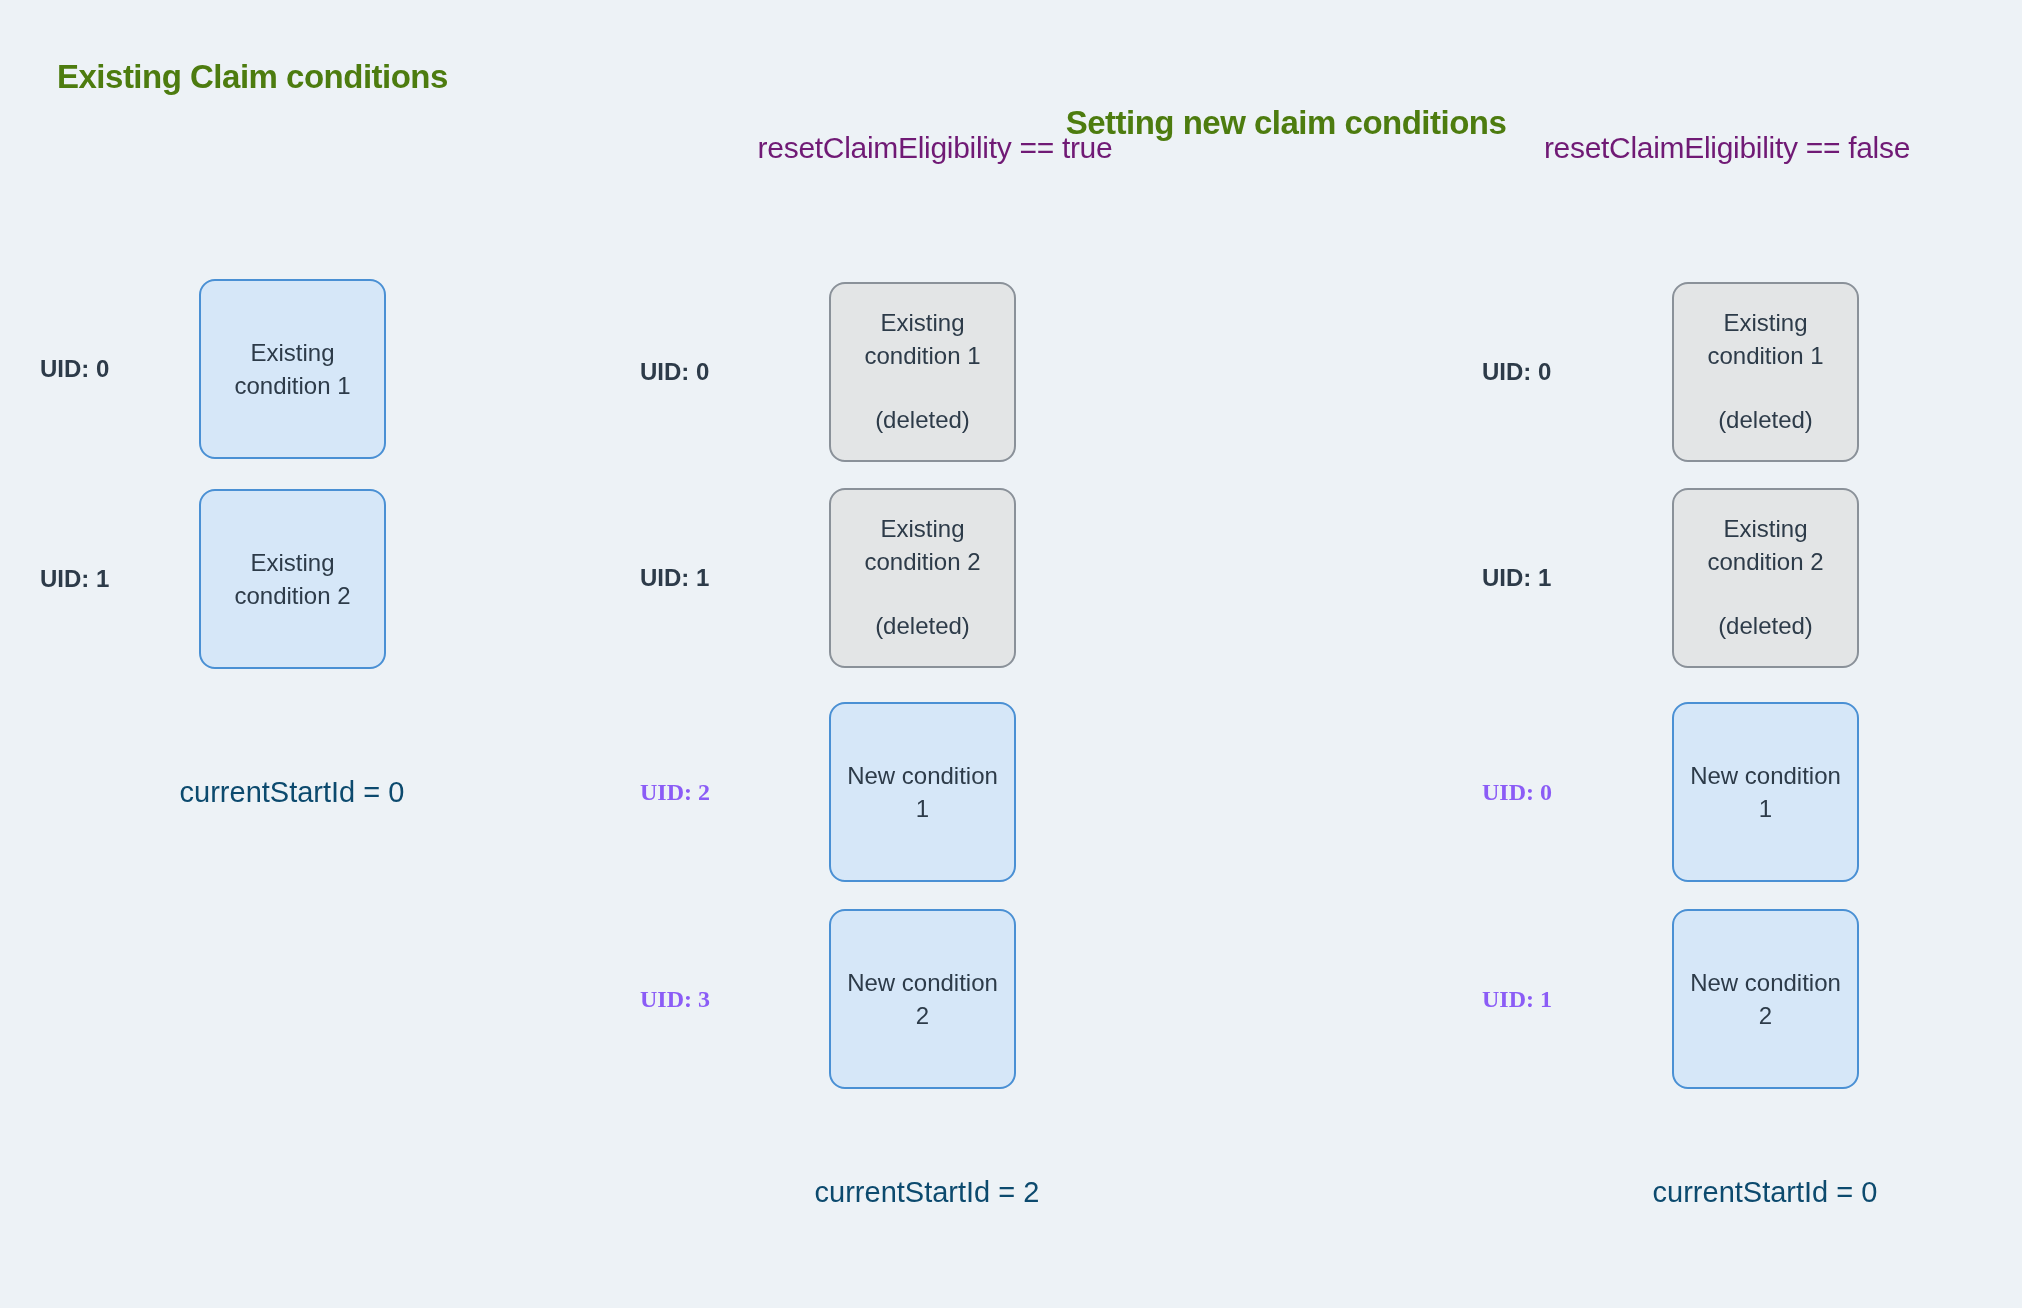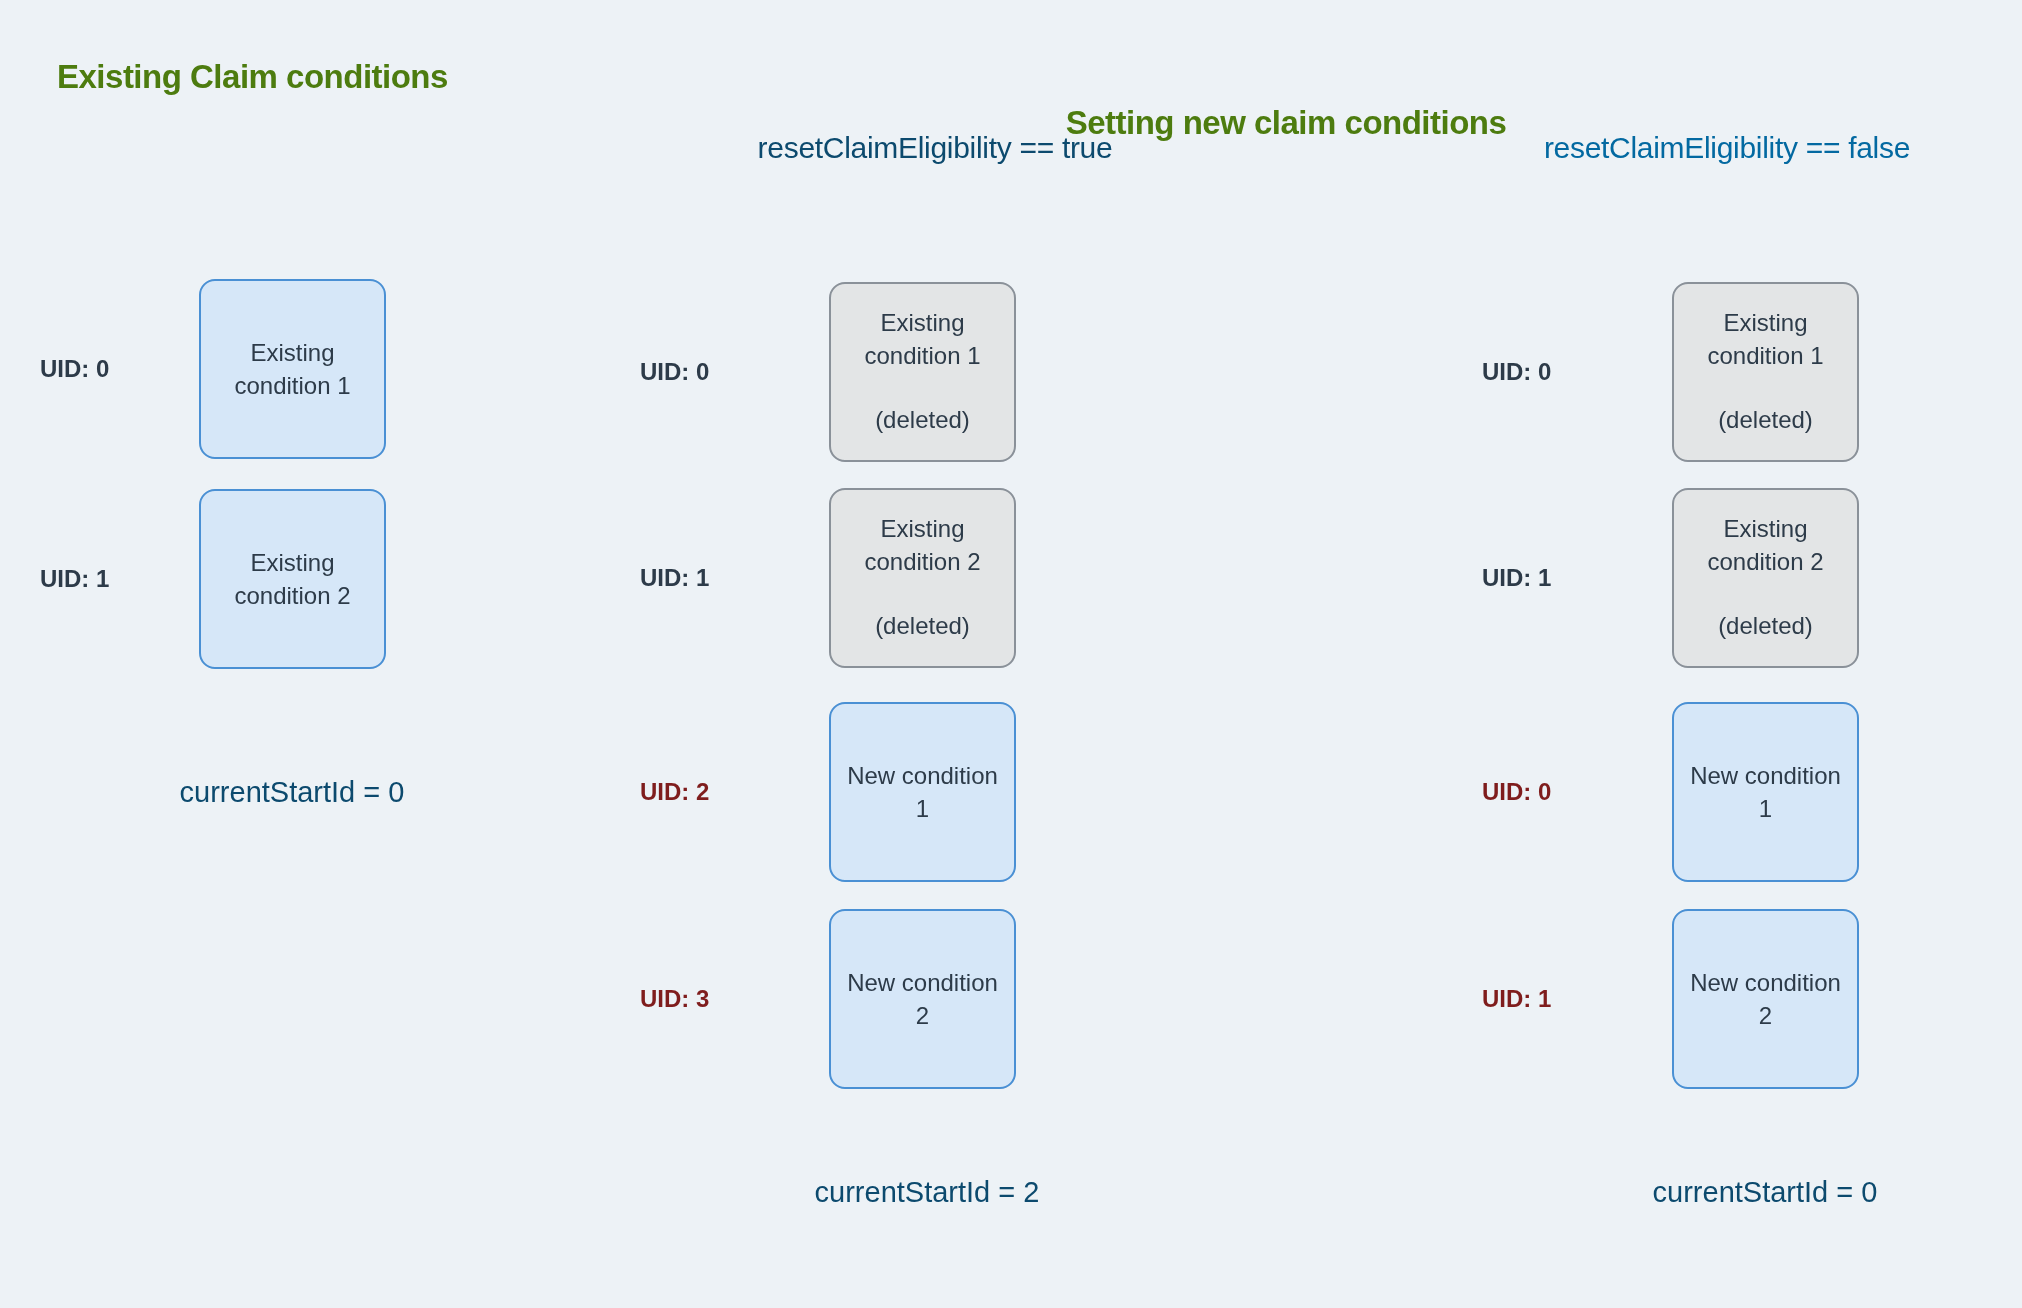--- a/index.html
+++ b/index.html
@@ -21,37 +21,37 @@
     white-space:nowrap;
   }
   .col-title.centered { text-align:center; }
   .cond-label {
     position:absolute;
     font-size:30px;
     letter-spacing:-0.3px;
     text-align:center;
     white-space:nowrap;
   }
-  .cond-label.green { color:#0c4a6e; }
-  .cond-label.red   { color:#0369a1; }
+  .cond-label.green { color:#701a75; }
+  .cond-label.red   { color:#701a75; }
   .claim-row {
     position:absolute;
     display:flex;
     align-items:center;
     height:180px;
   }
   .uid-label {
     width:130px;
     text-align:left;
     font-size:24px;
     font-weight:bold;
     color:#2d3b49;
     flex:0 0 auto;
   }
-  .uid-label.uid-blue { color:#7f1d1d; }
+  .uid-label.uid-blue { color:#8b5cf6;font-family:Liberation Serif, serif; }
   .gap-l { width:29px; flex:0 0 auto; }
   .gap-m { width:59px; flex:0 0 auto; }
   .gap-r { width:60px; flex:0 0 auto; }
   .cond-box {
     box-sizing:border-box;
     width:187px;
     height:180px;
     border-radius:16px;
     display:flex;
     flex-direction:column;

